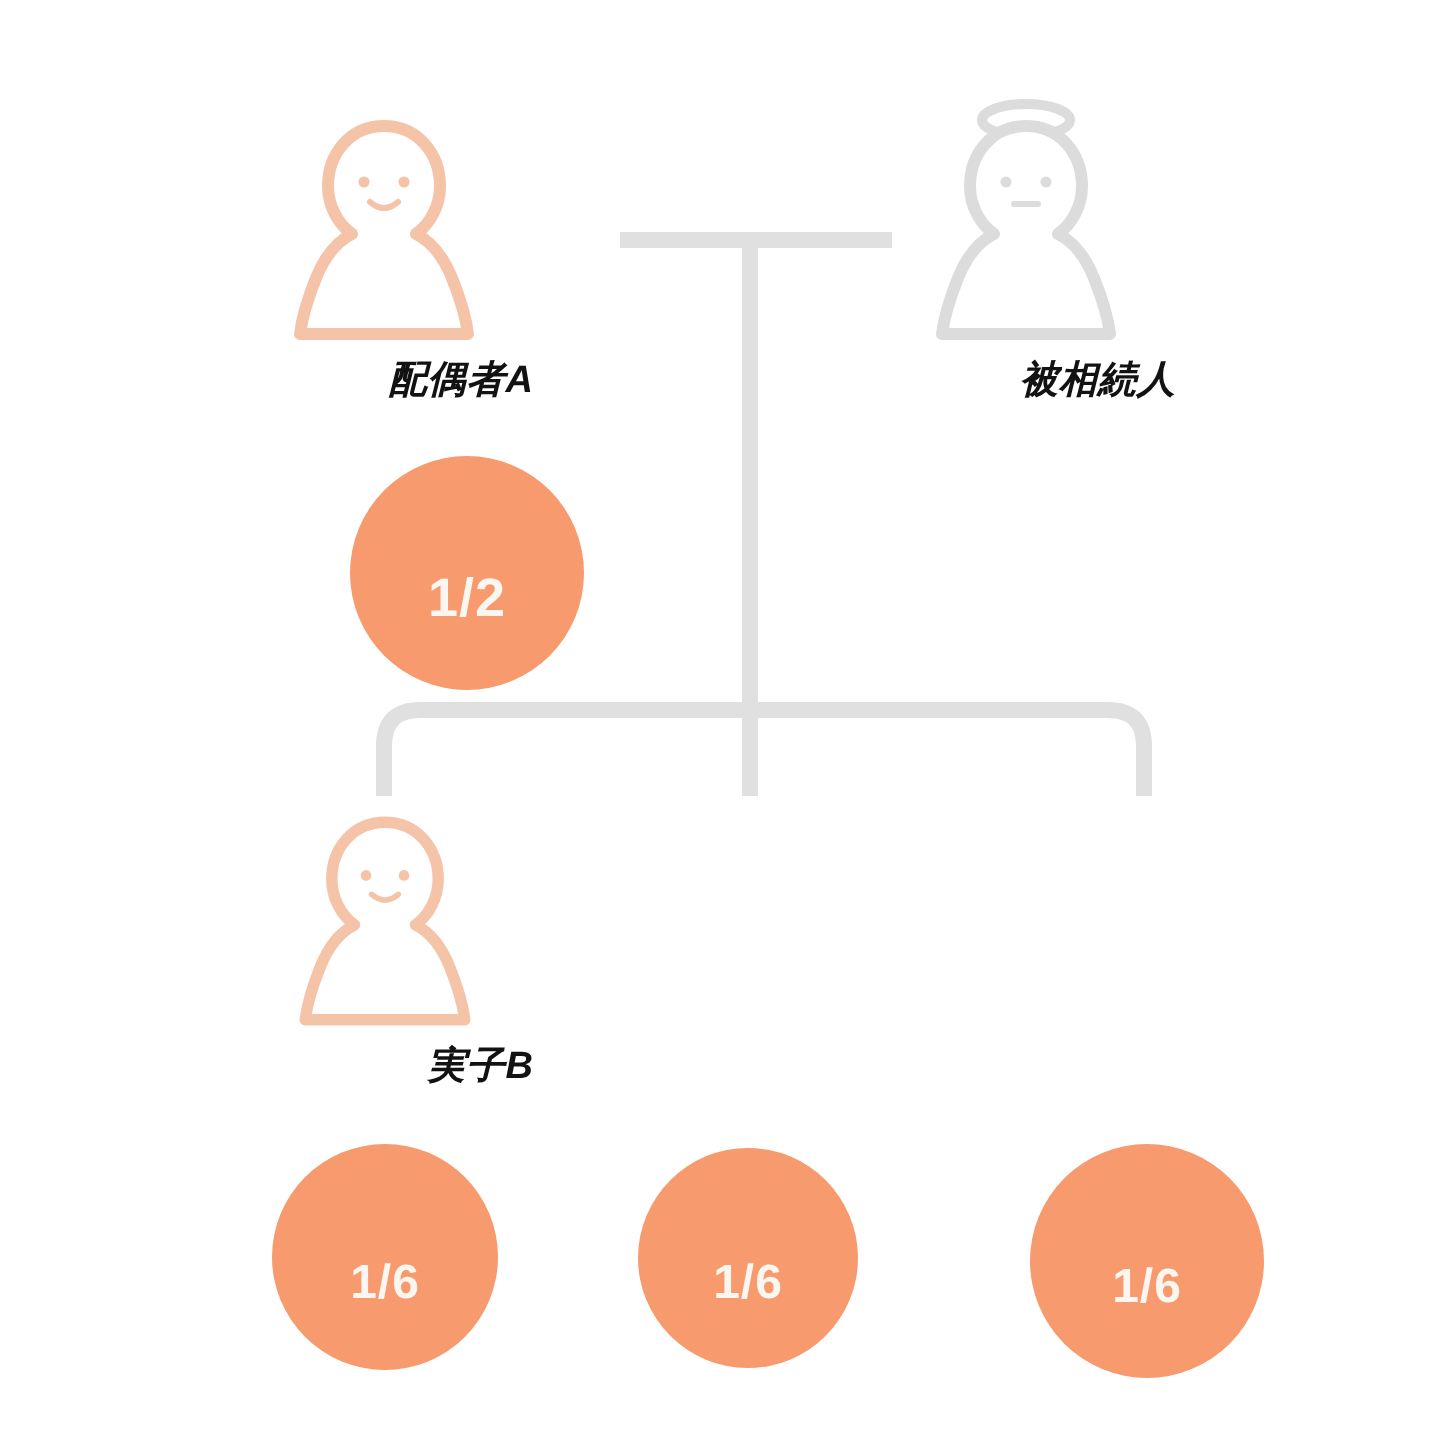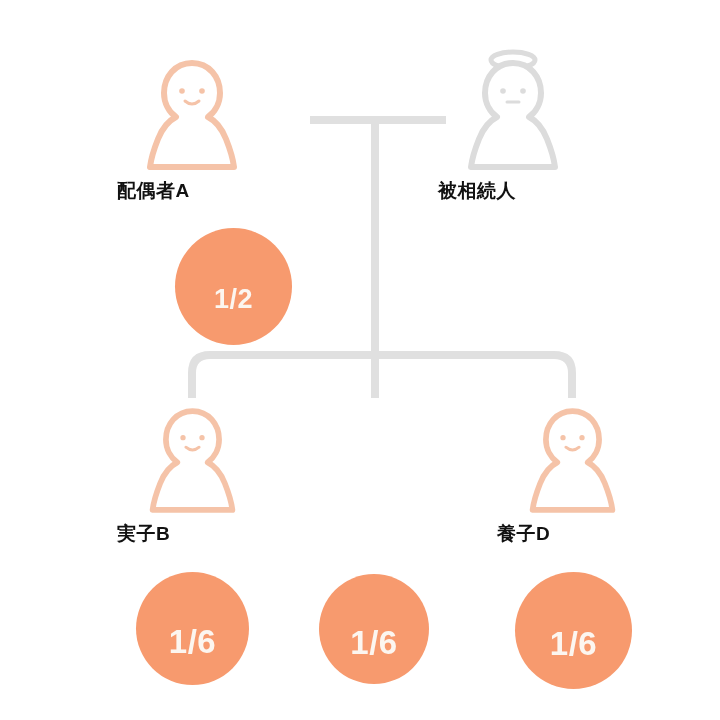--- a/index.html
+++ b/index.html
@@ -25,21 +25,22 @@
     left: 0;
     top: 0;
     width: 720px;
     height: 720px;
   }
 
   
   .person {
     position: absolute;
     width: 150px;
-    text-align: left;
+    text-align: right;
+    font-style: italic;
   }
   .person .figure {
     display: block;
     margin: 0 auto;
   }
   .person-label {
     display: block;
     margin-top: 6px;
     font-size: 19px;
     font-weight: bold;
@@ -60,21 +61,21 @@
   }
   .share-text {
     font-size: 27px;
     font-weight: bold;
     color: #FCF6F0;
     letter-spacing: 0.5px;
     line-height: 1;
     margin-top: 26px;
   }
   .share.small .share-text {
-    font-size: 33px;
+    font-size: 24px;
   }
 </style>
 </head>
 <body>
 
 <div id="stage">
 
   <svg id="connectors" viewBox="0 0 720 720" width="720" height="720" aria-hidden="true">
 
     <line x1="310" y1="120" x2="446" y2="120" stroke="#E0E0E0" stroke-width="8" stroke-linecap="butt"></line>
@@ -147,35 +148,17 @@
     <span class="person-label">被相続人</span>
   </div>
   <div class="share small" style="left:136px; top:572px; width:113px; height:113px;">
     <span class="share-text">1/6</span>
   </div>
 
   <div class="share small" style="left:319px; top:574px; width:110px; height:110px;">
     <span class="share-text">1/6</span>
   </div>
 
-  <div class="person" style="left:497px; top:403px;">
-    <svg class="figure" width="95" height="115" viewBox="0 0 100 120" aria-hidden="true">
-      <path d="M50 8
-               C 33 8 22 22 22 38
-               C 22 48 27 57 34 62
-               C 26 66 20 74 16 84
-               C 12 94 9 104 8 112
-               L 92 112
-               C 91 104 88 94 84 84
-               C 80 74 74 66 66 62
-               C 73 57 78 48 78 38
-               C 78 22 67 8 50 8 Z" fill="#ffffff" stroke="#F5C3A8" stroke-width="6" stroke-linejoin="round"></path>
-      <circle cx="40" cy="36" r="2.8" fill="#F5C3A8"></circle>
-      <circle cx="60" cy="36" r="2.8" fill="#F5C3A8"></circle>
-      <path d="M43 46 Q50 52 57 46" fill="none" stroke="#F5C3A8" stroke-width="3" stroke-linecap="round"></path>
-    </svg>
-    <span class="person-label">養子D</span>
-  </div>
   <div class="share small" style="left:515px; top:572px; width:117px; height:117px;">
     <span class="share-text">1/6</span>
   </div>
 
 </div>
 
 </body></html>

